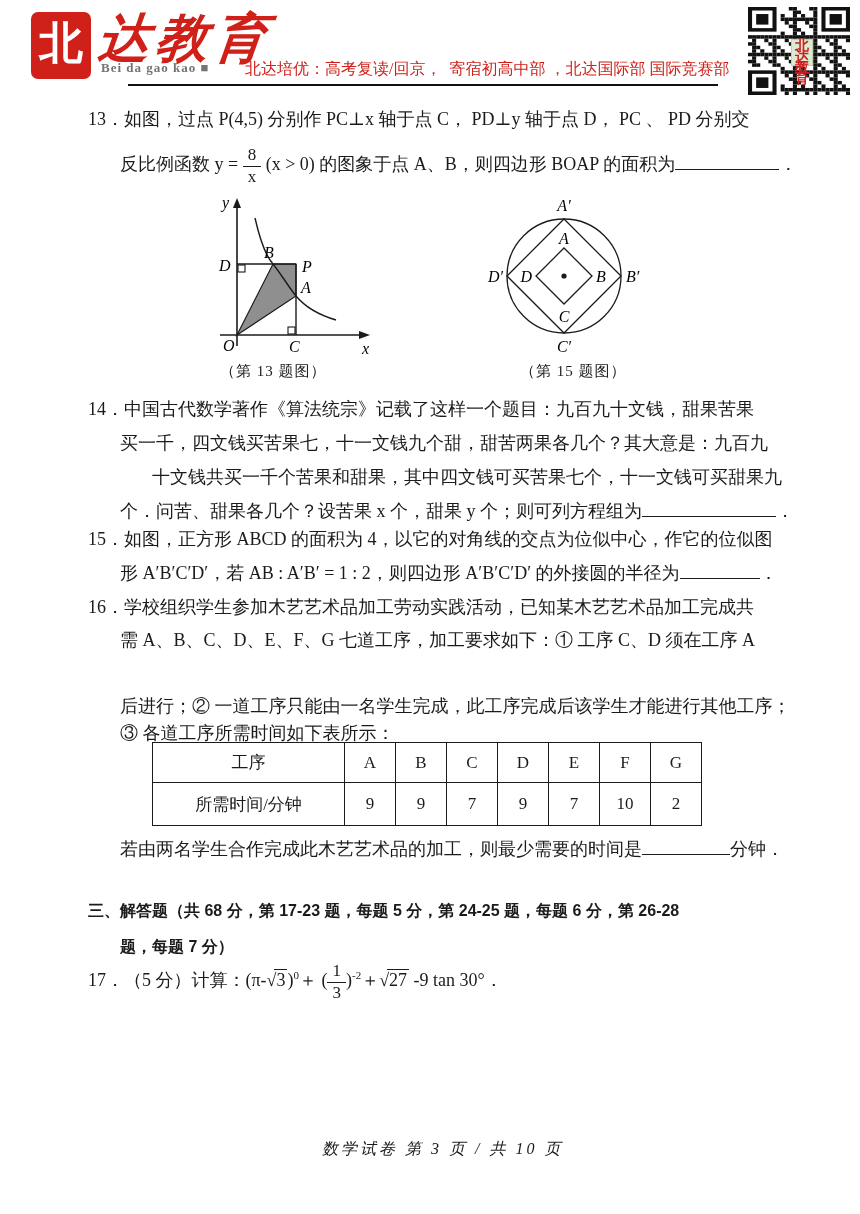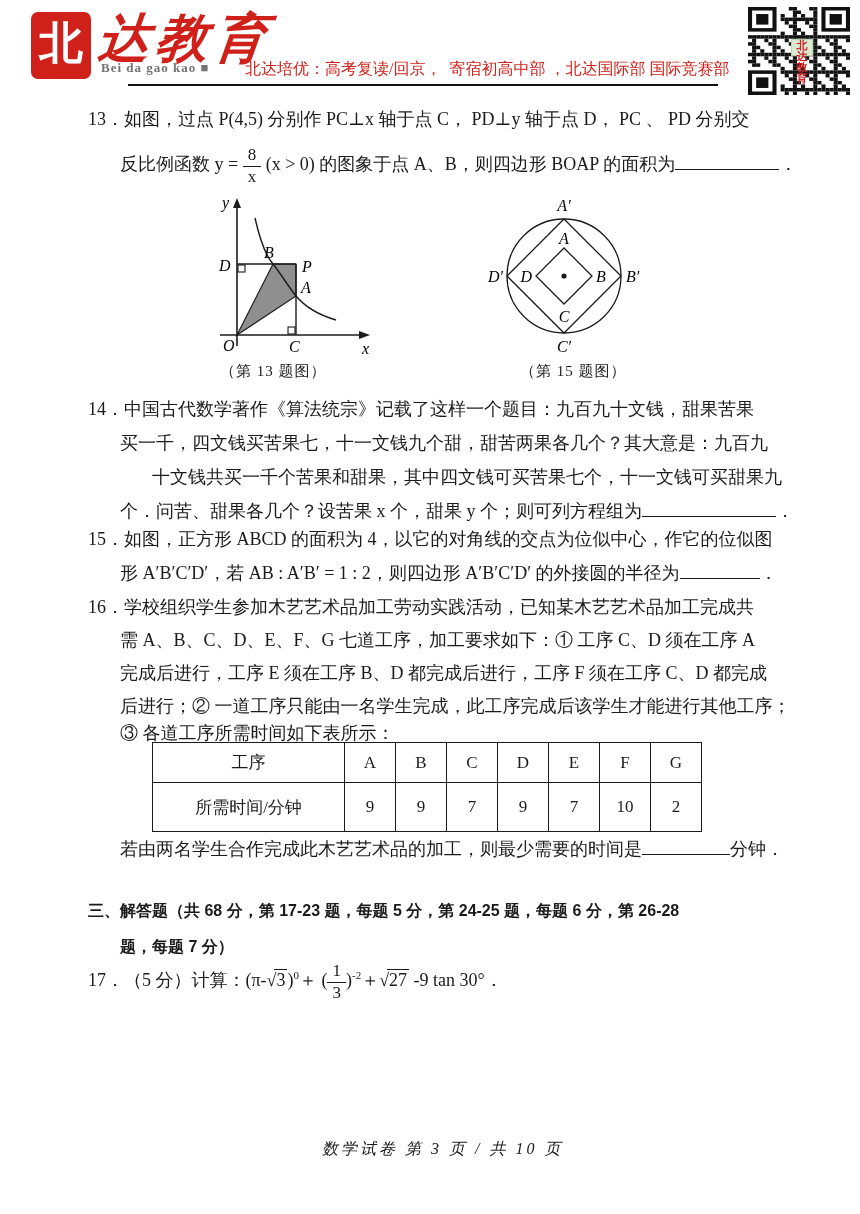--- a/index.html
+++ b/index.html
@@ -26,23 +26,23 @@
     font-size:13px; font-weight:bold; letter-spacing:1px;
   }
   .tagline {
     position:absolute; left:245px; top:59px; color:#cf2019;
     font-size:16px; white-space:pre;
   }
   .header-rule { position:absolute; left:128px; top:84px; width:590px; height:2px; background:#111; }
   .qr { position:absolute; left:748px; top:7px; width:102px; height:88px; }
   .qr svg { width:102px; height:88px; }
   .qr-center {
-    position:absolute; left:43px; top:32px; width:22px; height:17px;
+    position:absolute; left:43px; top:32px; width:22px; height:27px;
     background:#dcead2; border:1px solid #bcd4ae; text-align:center;
-    color:#c22; font-size:11px; line-height:11px; font-weight:bold;
+    color:#c22; font-size:14px; line-height:11px; font-weight:bold;
   }
   
   .tline { position:absolute; font-size:18px; white-space:pre; line-height:26px; }
   .heiti { font-family:"Liberation Sans","DejaVu Sans",sans-serif; font-weight:600; font-size:16px;margin-top:12px; }
   .blank { display:inline-block; border-bottom:1.5px solid #1b1b1b; height:1.05em; }
   .frac { display:inline-block; text-align:center; vertical-align:middle; line-height:1.1; font-size:17px; }
   .frac .num { display:block; border-bottom:1.4px solid #1b1b1b; padding:0 5px 1px; }
   .frac .den { display:block; padding:1px 5px 0; }
   .sqrt .rt { border-top:1.5px solid #1b1b1b; padding:0 2px; margin-left:-2px; }
   sup { font-size:11px; }
@@ -51,21 +51,21 @@
   .fig-caption { position:absolute; font-size:15px; letter-spacing:1px; white-space:pre; }
   
   .ptable {
     position:absolute; left:152px; top:742px; border-collapse:collapse;
     font-size:17px; text-align:center;
   }
   .ptable td { border:1.6px solid #1b1b1b; }
   .ptable tr td:first-child { width:192px; }
   .ptable td.c { width:51px; }
   .ptable tr:nth-child(1) td { height:40px; }
-  .ptable tr:nth-child(2) td { height:49px; }
+  .ptable tr:nth-child(2) td { height:43px; }
   
   .footer-red { position:absolute; left:193px; top:1122px; color:#e0231a; font-size:15px; white-space:pre; }
   .footer-red b { font-size:15.5px; }
   .footer-page { position:absolute; left:322px; top:1139px; font-size:16px; font-style:italic; letter-spacing:3px; white-space:pre; }
   svg text { font-family:"Liberation Serif","DejaVu Serif",serif; }
 </style>
 </head>
 <body>
 
 <div class="page">
@@ -378,21 +378,20 @@
   <div class="tline" style="left:88px; top:396px;">14．中国古代数学著作《算法统宗》记载了这样一个题目：九百九十文钱，甜果苦果</div>
   <div class="tline" style="left:120px; top:430px;">买一千，四文钱买苦果七，十一文钱九个甜，甜苦两果各几个？其大意是：九百九</div>
   <div class="tline" style="left:120px; top:464px;margin-left:32px;">十文钱共买一千个苦果和甜果，其中四文钱可买苦果七个，十一文钱可买甜果九</div>
   <div class="tline" style="left:120px; top:498px;"><span>个．问苦、甜果各几个？设苦果 x 个，甜果 y 个；则可列方程组为</span><span class="blank" style="width:134px;"></span><span>．</span></div>
 
   <div class="tline" style="left:88px; top:526px;">15．如图，正方形 ABCD 的面积为 4，以它的对角线的交点为位似中心，作它的位似图</div>
   <div class="tline" style="left:120px; top:560px;"><span>形 A′B′C′D′，若 AB : A′B′ = 1 : 2，则四边形 A′B′C′D′ 的外接圆的半径为</span><span class="blank" style="width:80px;"></span><span>．</span></div>
 
   <div class="tline" style="left:88px; top:594px;">16．学校组织学生参加木艺艺术品加工劳动实践活动，已知某木艺艺术品加工完成共</div>
   <div class="tline" style="left:120px; top:627px;">需 A、B、C、D、E、F、G 七道工序，加工要求如下：① 工序 C、D 须在工序 A</div>
-  <div class="tline" style="left:120px; top:660px;">完成后进行，工序 E 须在工序 B、D 都完成后进行，工序 F 须在工序 C、D 都完成</div>
   <div class="tline" style="left:120px; top:693px;">后进行；② 一道工序只能由一名学生完成，此工序完成后该学生才能进行其他工序；</div>
   <div class="tline" style="left:120px; top:720px;">③ 各道工序所需时间如下表所示：</div>
 
   <table class="ptable">
     <tbody>
         <tr>
       <td>工序</td>
       <td class="c">A</td>
       <td class="c">B</td>
       <td class="c">C</td>

